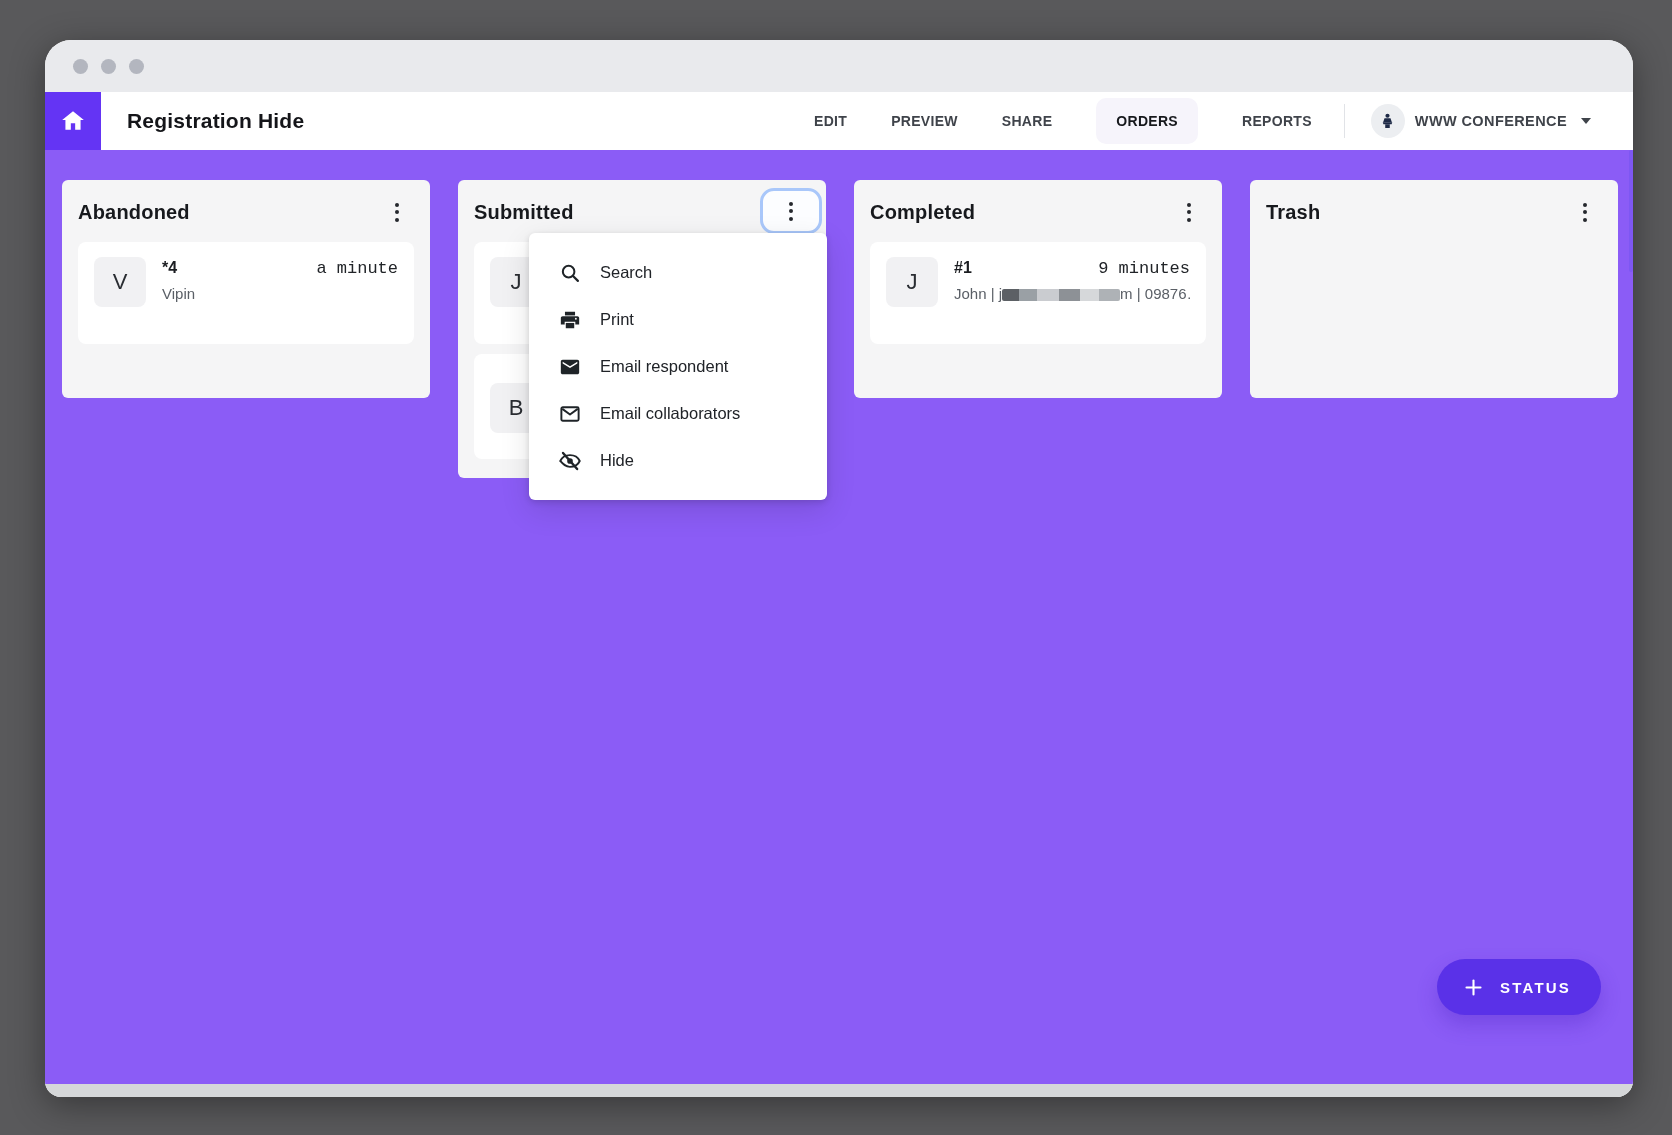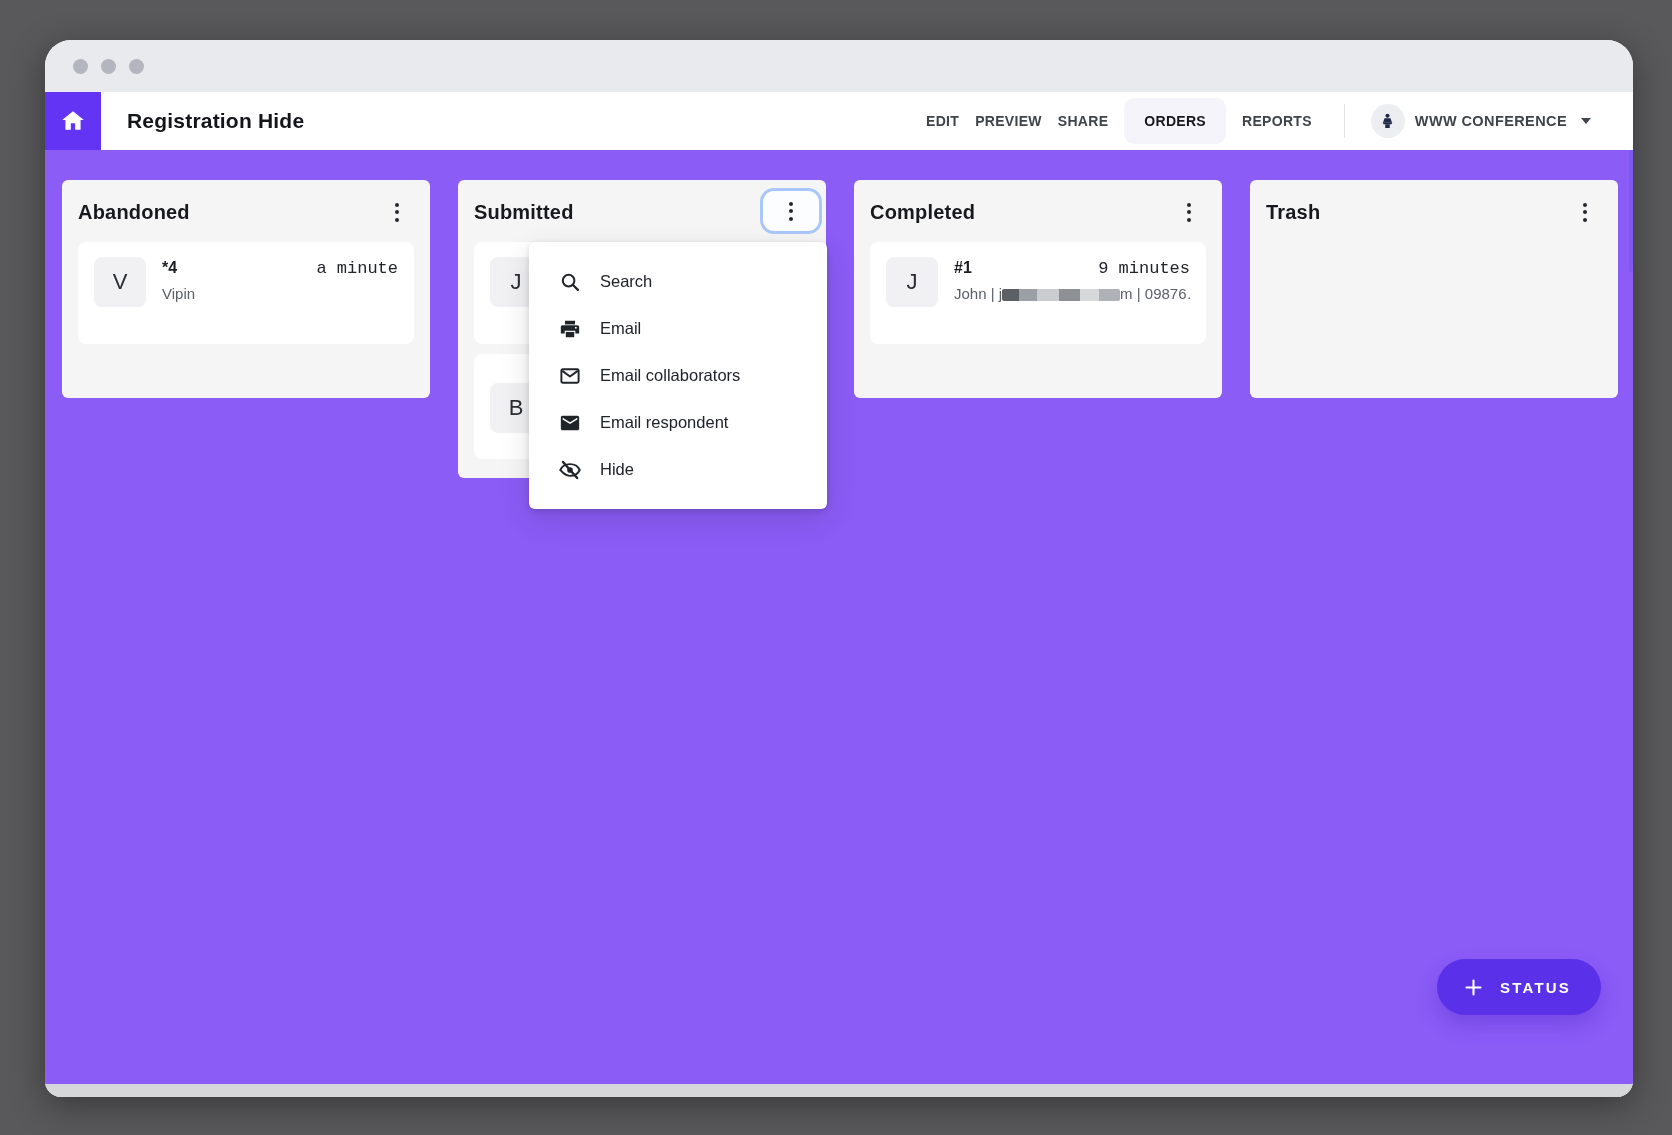--- a/index.html
+++ b/index.html
@@ -14,21 +14,21 @@
   
   .titlebar { height:52px; background:#e9eaed; display:flex; align-items:center;
     padding-left:28px; gap:13px; }
   .tdot { width:15px; height:15px; border-radius:50%; background:#b3b6bf; }
 
   
   .appbar { height:58px; background:#fff; display:flex; align-items:center; }
   .home-btn { width:56px; height:58px; border:none; cursor:pointer; flex:none;
     background:var(--accent-purple,#6434f4); display:flex; align-items:center; justify-content:center; }
   .page-title { margin:0 0 0 26px; font-size:21px; font-weight:700; color:#141519; letter-spacing:.2px; }
-  .nav { margin-left:auto; display:flex; align-items:center; gap:16px;
+  .nav { margin-left:auto; display:flex; align-items:center; gap:44px;
     font-size:14px; font-weight:600; color:#3f434a; letter-spacing:.3px; }
   .nav a { cursor:pointer; white-space:nowrap; }
   .nav a.active { background:#f6f4fb; color:#16181c; font-weight:700;
     padding:15px 20px; border-radius:10px; }
   .hdr-divider { width:1px; height:34px; background:#e1e3e7; margin:0 20px 0 32px; }
   .workspace { display:flex; align-items:center; gap:10px; background:none; border:none;
     cursor:pointer; margin-right:36px; font-family:inherit;
     font-size:14.5px; font-weight:600; color:#3f434a; letter-spacing:.4px; white-space:nowrap; }
   .ws-icon { width:34px; height:34px; border-radius:50%; background:#eceef1; flex:none;
     display:flex; align-items:center; justify-content:center; }
@@ -59,21 +59,21 @@
   .card-main { flex:1; min-width:0; padding-top:2px; }
   .card-row { display:flex; justify-content:space-between; align-items:baseline; }
   .order-label { font-weight:700; font-size:16px; color:#1b1d21; }
   .time-ago { font-size:17px; color:#212428;font-family:Liberation Mono, monospace; }
   .card-sub { margin-top:7px; font-size:15px; color:#5a5f66; white-space:nowrap; overflow:hidden; }
   .redacted { display:inline-block; width:118px; height:12px; border-radius:2px; vertical-align:middle;
     background:linear-gradient(90deg,#5c6065 0 14%,#9aa0a5 14% 30%,#caccd0 30% 48%,
       #8d9196 48% 66%,#d6d8da 66% 82%,#aeb2b6 82% 100%); }
 
   
-  .menu { position:absolute; left:484px; top:202px; width:298px; background:#fff;
+  .menu { position:absolute; left:484px; top:193px; width:298px; background:#fff;
     border-radius:6px; padding:16px 0; z-index:5;
     box-shadow:0 2px 6px rgba(0,0,0,.14), 0 10px 30px rgba(0,0,0,.12); }
   .menu-item { display:flex; align-items:center; gap:19px; height:47px;
     padding:0 16px 0 30px; font-size:16.5px; color:#202328; cursor:pointer; }
   .menu-item svg { flex:none; }
 
   
   .vscroll { position:absolute; right:0; top:110px; width:4px; height:122px;
     background:var(--scroll-purple,#7e57f2); border-radius:2px; z-index:6; }
   .hscroll { position:absolute; left:0; right:0; bottom:0; height:13px; background:#d5d7d9; }
@@ -222,34 +222,34 @@
         </svg>
         <span>Search</span>
       </div>
       <div class="menu-item">
         <svg width="22" height="22" viewBox="0 0 24 24" fill="#1f2428">
           <path d="M6.5 3h11v4h-11z"></path>
           <path d="M4 7.8h16c1.1 0 2 .9 2 2V17h-4.2v-3H6.2v3H2V9.8c0-1.1.9-2 2-2z"></path>
           <circle cx="18.4" cy="10.6" r="1" fill="#ffffff"></circle>
           <path d="M7.4 15.2h9.2V21H7.4z"></path>
         </svg>
-        <span>Email</span>
+        <span>Print</span>
+      </div>
+      <div class="menu-item">
+        <svg width="22" height="22" viewBox="0 0 24 24" fill="#1f2428">
+          <path d="M20 4H4c-1.1 0-2 .9-2 2v12c0 1.1.9 2 2 2h16c1.1 0 2-.9 2-2V6c0-1.1-.9-2-2-2zm0 4.2-8 5-8-5V6.2l8 5 8-5v2z"></path>
+        </svg>
+        <span>Email respondent</span>
       </div>
       <div class="menu-item">
         <svg width="22" height="22" viewBox="0 0 24 24">
           <rect x="2.6" y="4.6" width="18.8" height="14.8" rx="1.6" fill="none" stroke="#1f2428" stroke-width="2.1"></rect>
           <polyline points="3.6,6.4 12,12.6 20.4,6.4" fill="none" stroke="#1f2428" stroke-width="2.1" stroke-linejoin="round"></polyline>
         </svg>
         <span>Email collaborators</span>
-      </div>
-      <div class="menu-item">
-        <svg width="22" height="22" viewBox="0 0 24 24" fill="#1f2428">
-          <path d="M20 4H4c-1.1 0-2 .9-2 2v12c0 1.1.9 2 2 2h16c1.1 0 2-.9 2-2V6c0-1.1-.9-2-2-2zm0 4.2-8 5-8-5V6.2l8 5 8-5v2z"></path>
-        </svg>
-        <span>Email respondent</span>
       </div>
       <div class="menu-item">
         <svg width="22" height="22" viewBox="0 0 24 24">
           <path d="M12 5.6c4.8 0 8.9 2.7 10.6 6.4-1.7 3.7-5.8 6.4-10.6 6.4S4.8 15.7 1.4 12C3.1 8.3 7.2 5.6 12 5.6z" fill="none" stroke="#1f2428" stroke-width="2.1"></path>
           <circle cx="12" cy="12" r="3.1" fill="#1f2428"></circle>
           <line x1="4.4" y1="3.2" x2="19.8" y2="20.8" stroke="#1f2428" stroke-width="2.6" stroke-linecap="round"></line>
         </svg>
         <span>Hide</span>
       </div>
     </div>

